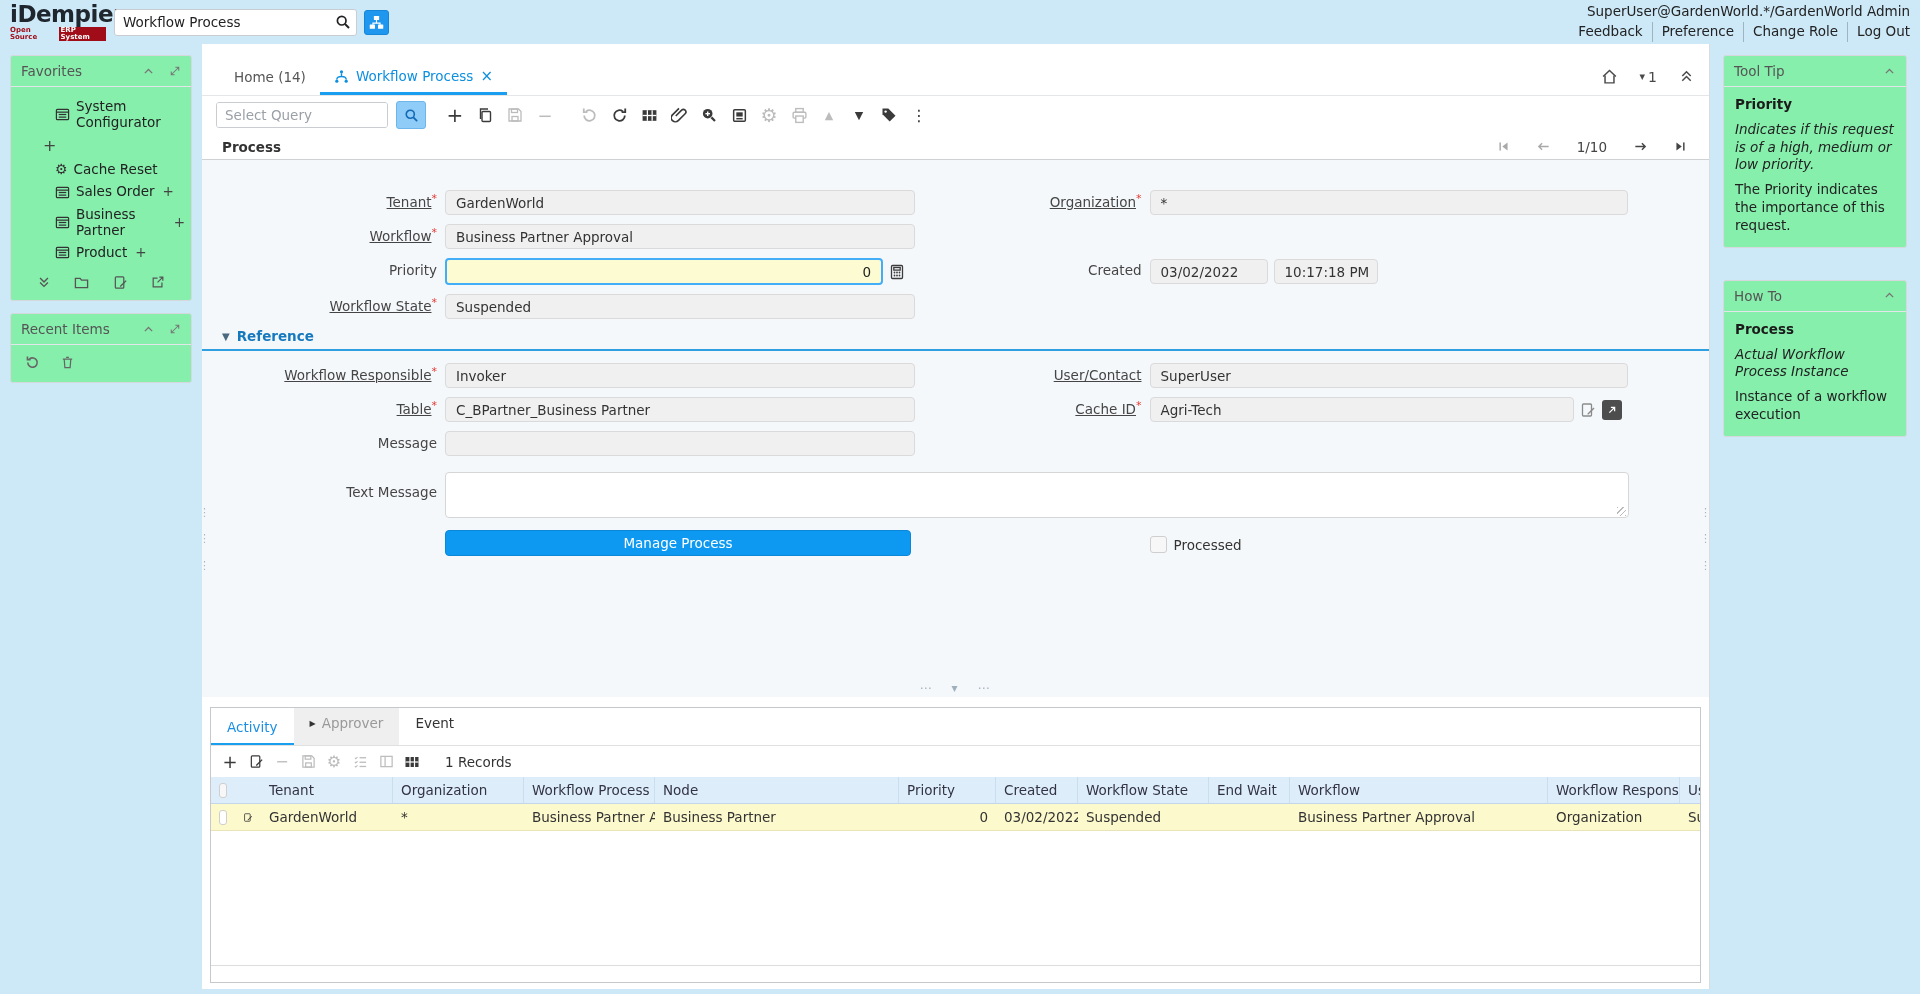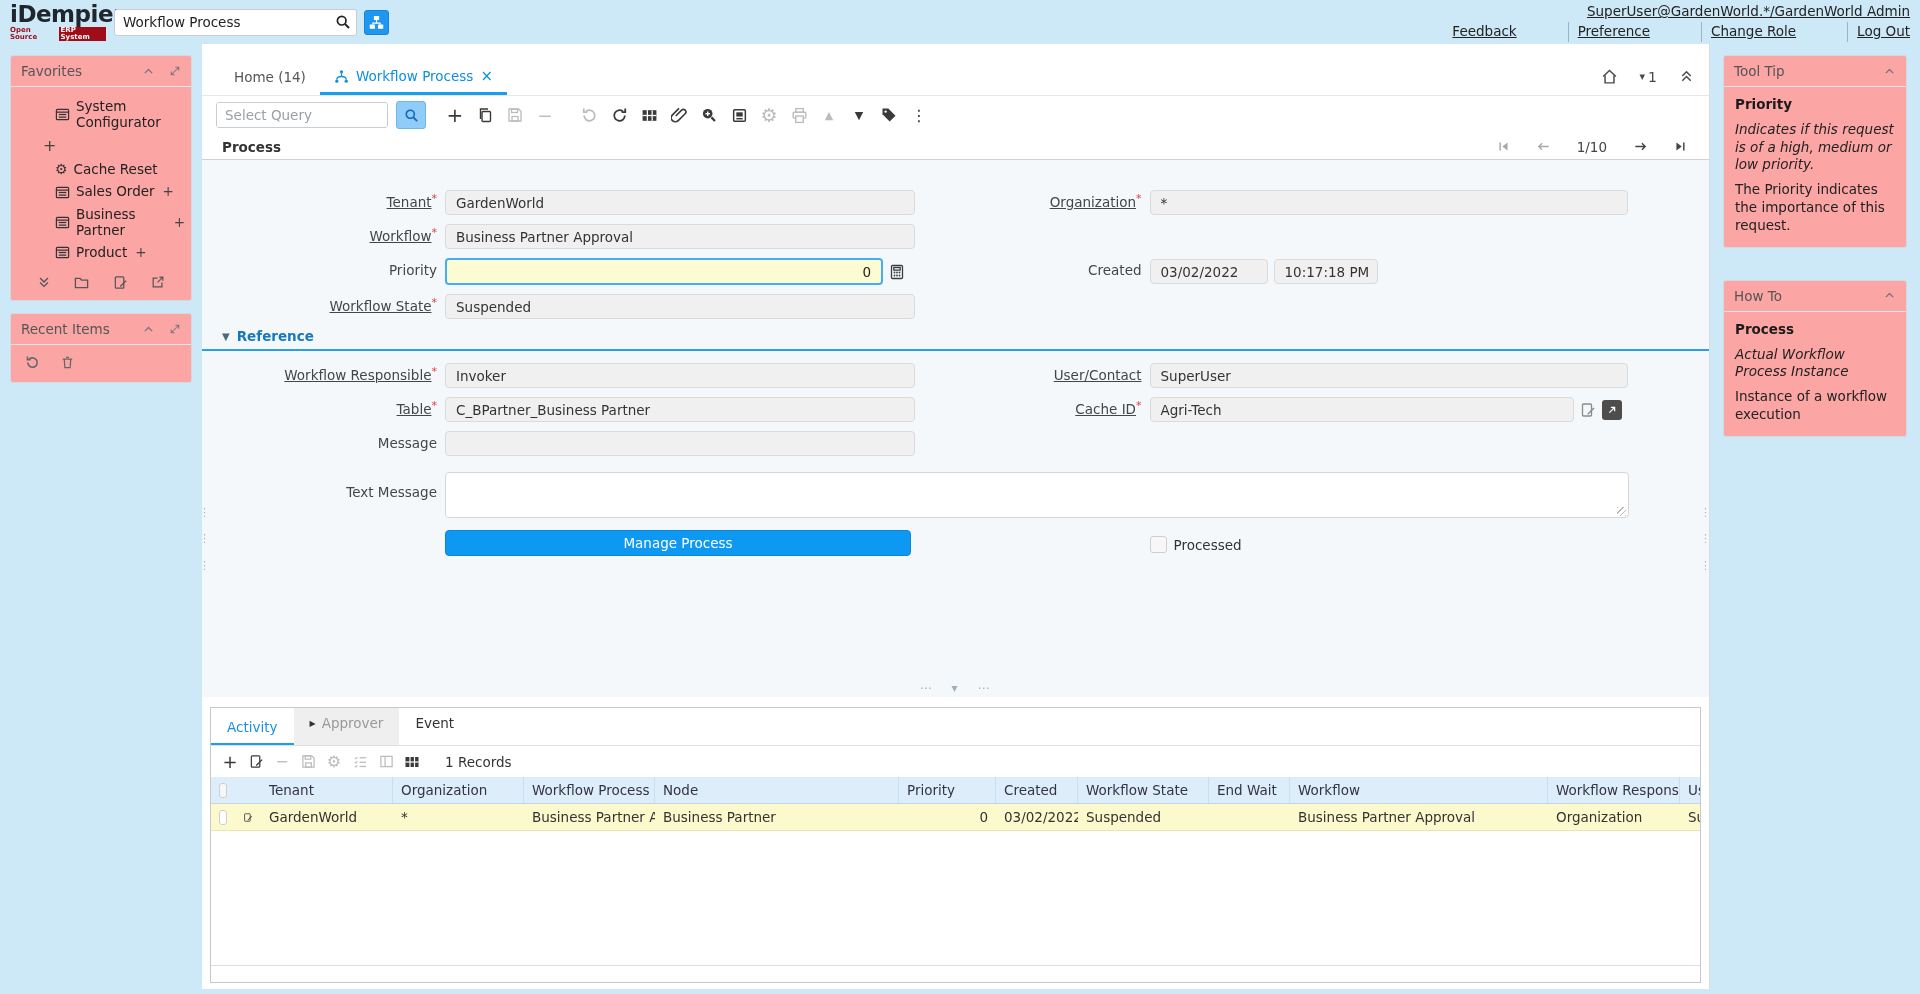--- a/index.html
+++ b/index.html
@@ -12,33 +12,33 @@
   .topbar { height:44px; display:flex; align-items:center; padding:0 10px; }
   .logo { width:96px; line-height:1; cursor:pointer; }
   .logo-name { font-size:23px; font-weight:bold; color:#20262e; letter-spacing:-0.5px; }
   .logo-tag { font-size:7px; font-weight:bold; margin-top:1px; display:flex; align-items:center; gap:2px; }
   .logo-tag .t1 { color:#a00d18; }
   .logo-tag .t2 { background:#a00d18; color:#fff; padding:0 2px; }
   .gsearch { margin-left:8px; width:243px; height:27px; background:#fff; border:1px solid #c9cdd2; border-radius:3px; display:flex; align-items:center; }
   .gsearch input { flex:1; border:none; outline:none; font:inherit; padding:0 8px; color:#222; background:transparent; }
   .gsearch .mag { width:26px; height:25px; display:flex; align-items:center; justify-content:center; color:#222; cursor:pointer; }
   .btn-sitemap { margin-left:7px; width:25px; height:25px; background:#1f97ee; border:1px solid #1786d8; border-radius:3px; display:flex; align-items:center; justify-content:center; color:#fff; cursor:pointer; }
-  .top-right { margin-left:auto; text-align:right; line-height:1.45; color:#222;text-decoration:underline; }
+  .top-right { margin-left:auto; text-align:right; line-height:1.45; color:#222; }
   .top-links { display:flex; justify-content:flex-end; }
   .top-links a { color:#222; text-decoration:none; padding:0 9px; cursor:pointer; }
-  .top-links a + a { border-left:1px solid #9fb3c0;margin-left:42px; }
+  .top-links a + a { border-left:1px solid #9fb3c0; }
   .top-links a:last-child { padding-right:0; }
 
   
   .layout { display:flex; height:950px; }
   .west { width:202px; padding:11px 10px 0 10px; flex-shrink:0; }
   .center { width:1508px; background:#fff; border-right:1px solid #d9dde1; display:flex; flex-direction:column; height:945px; flex-shrink:0; }
   .east { flex:1; padding:11px 13px 0 13px; }
 
-  .card { background:#fca5a5; border:1px solid #d5d9dd; border-radius:3px; }
+  .card { background:#86efac; border:1px solid #d5d9dd; border-radius:3px; }
   .card-h { height:31px; display:flex; align-items:center; padding:0 10px; border-bottom:1px solid #e3e6e9; color:#555; }
   .card-h .sp { margin-left:auto; display:flex; gap:14px; color:#777; }
   .card-h .sp .ic { cursor:pointer; }
 
   
   .fav-body { padding:8px 6px 4px 24px; }
   .fav-item { display:flex; align-items:center; gap:6px; padding:3px 0 3px 20px; color:#222; cursor:pointer; }
   .fav-item.lone-plus { padding-left:8px; color:#444; }
   .fav-item .wicon { color:#333; }
   .fav-item .suffix { color:#444; margin-left:2px; }

